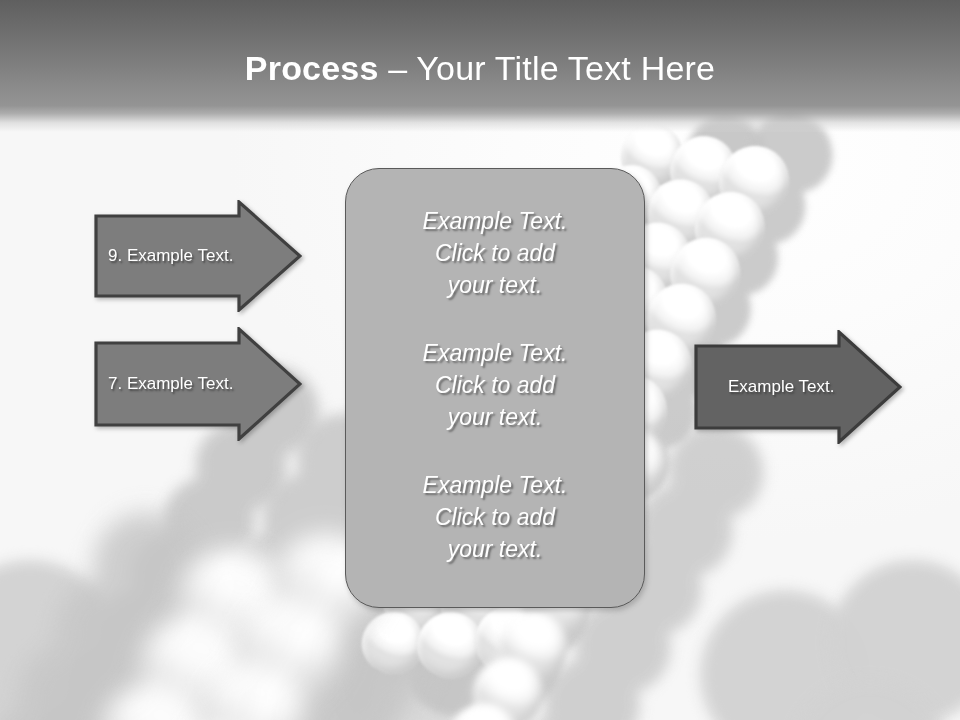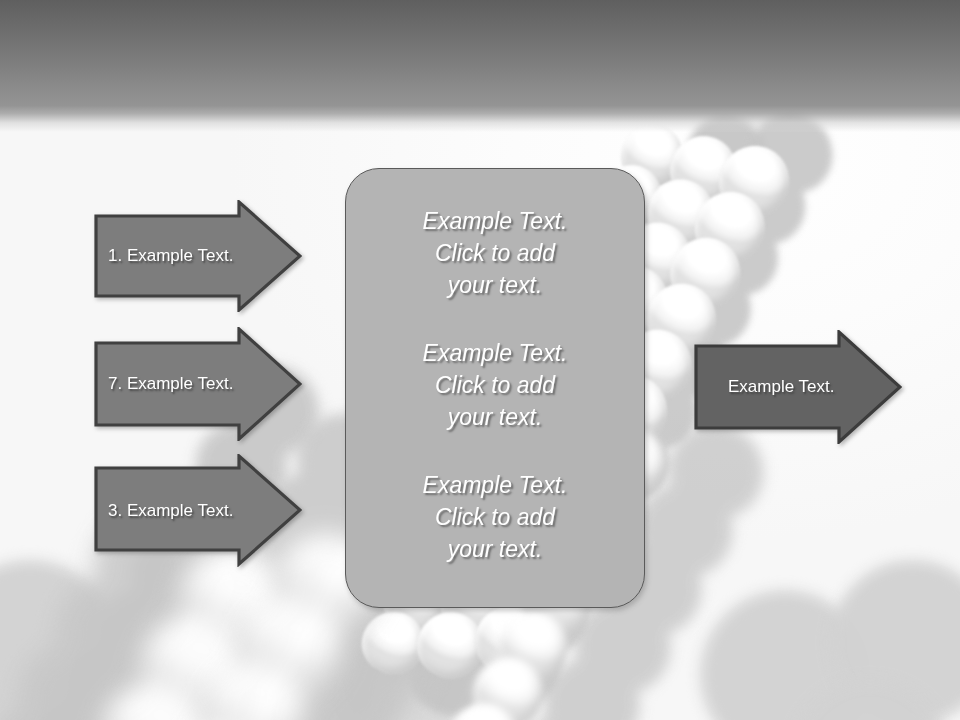--- a/index.html
+++ b/index.html
@@ -312,41 +312,38 @@
       </div>
     <div class="blob" style="left:-60px;  top:560px; width:180px; height:180px;"></div>
     <div class="blob" style="left:60px;   top:630px; width:190px; height:190px;"></div>
     <div class="blob" style="left:330px;  top:600px; width:150px; height:150px; opacity:.8;"></div>
     <div class="blob" style="left:700px;  top:590px; width:170px; height:170px;"></div>
     <div class="blob" style="left:830px;  top:560px; width:165px; height:165px;"></div>
     <div class="blob" style="left:790px;  top:680px; width:160px; height:160px;"></div>
   </div>
 
   <div class="header"></div>
+  <div class="title">
+    <span class="strong">Process</span><span class="rest"> – Your Title Text Here</span>
+  </div>
 
   <div class="arrow arrow-left-1">
     <svg class="arrow-shape" viewBox="0 0 208 112" preserveAspectRatio="none">
       <polygon points="2,16 145,16 145,2 206,56 145,110 145,96 2,96" fill="#7d7d7d" stroke="#404040" stroke-width="3.2" stroke-linejoin="miter"></polygon>
     </svg>
-    <span class="arrow-label">1. Example Text.</span>
+    <span class="arrow-label">9. Example Text.</span>
   </div>
 
   <div class="arrow arrow-left-2">
     <svg class="arrow-shape" viewBox="0 0 208 114" preserveAspectRatio="none">
       <polygon points="2,16 145,16 145,2 206,57 145,112 145,98 2,98" fill="#7d7d7d" stroke="#404040" stroke-width="3.2" stroke-linejoin="miter"></polygon>
     </svg>
     <span class="arrow-label">7. Example Text.</span>
   </div>
 
-  <div class="arrow arrow-left-3">
-    <svg class="arrow-shape" viewBox="0 0 208 113" preserveAspectRatio="none">
-      <polygon points="2,14 145,14 145,2 206,56 145,110 145,96 2,96" fill="#7d7d7d" stroke="#404040" stroke-width="3.2" stroke-linejoin="miter"></polygon>
-    </svg>
-    <span class="arrow-label">3. Example Text.</span>
-  </div>
 
   <div class="panel">
     <div class="panel-block">
       <span class="ln">Example Text.</span>
       <span class="ln">Click  to add</span>
       <span class="ln">your text.</span>
     </div>
     <div class="panel-block">
       <span class="ln">Example Text.</span>
       <span class="ln">Click  to add</span>

